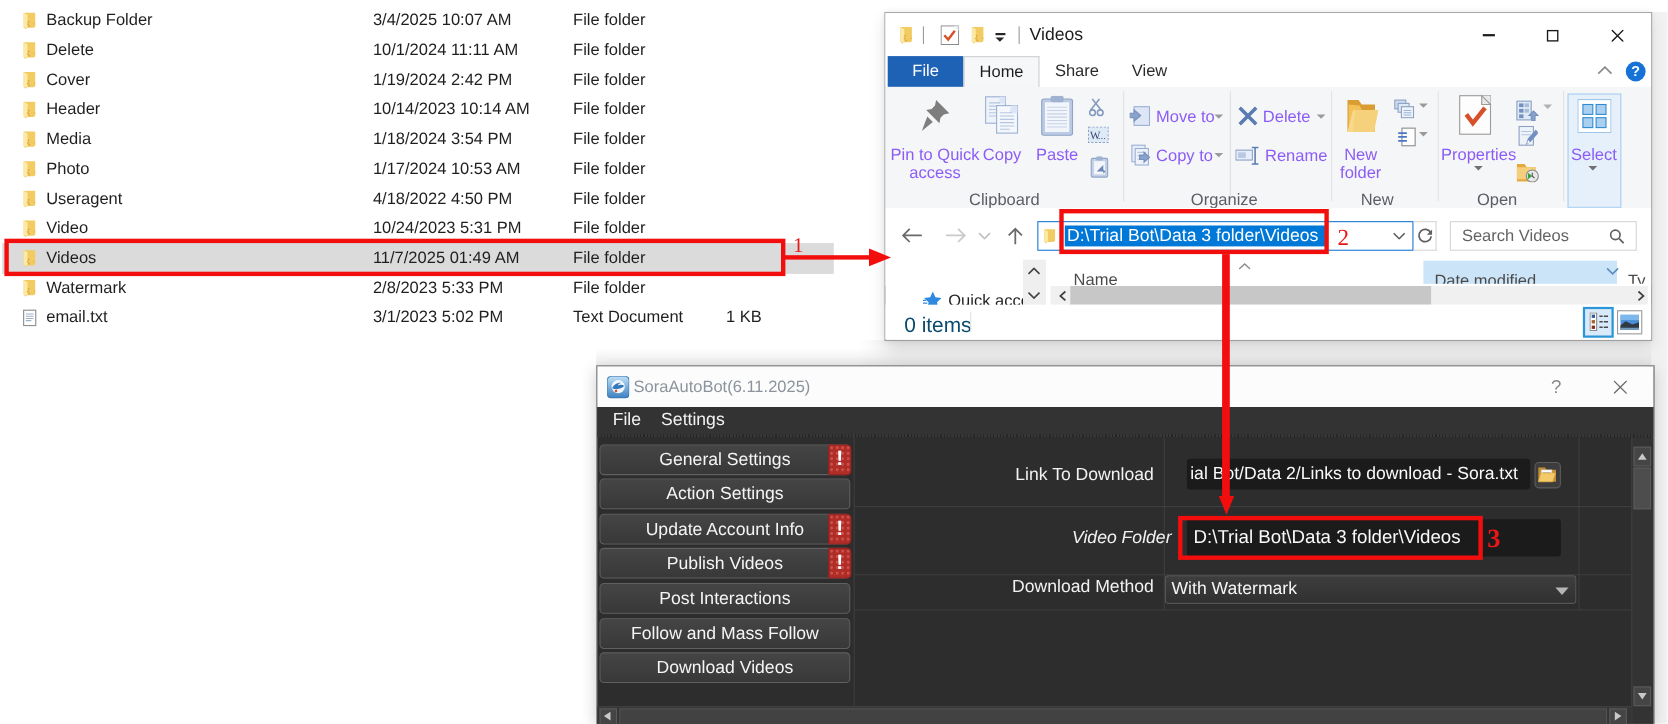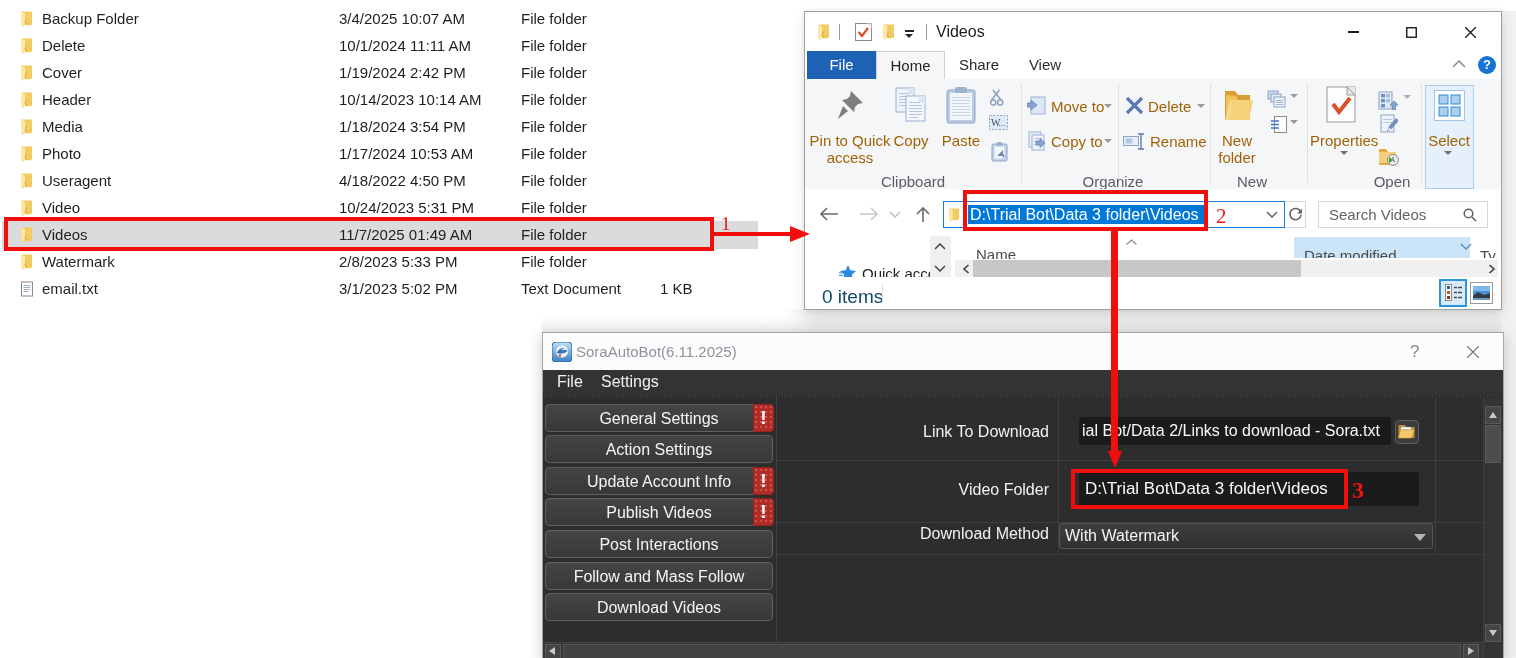--- a/index.html
+++ b/index.html
@@ -20,21 +20,21 @@
   box-shadow:0 6px 14px rgba(0,0,0,.10), 0 0 5px rgba(0,0,0,.07);font-size:15px;color:#242424;}
 
 #exp .cap{position:absolute;left:0;top:0;width:100%;height:37px;background:#fff;}
 
 #exp .tabs{position:absolute;left:0;top:37px;width:100%;height:30px;background:#fff;}
 .ftab{position:absolute;top:39px;height:28px;line-height:28px;text-align:center;}
 
 #exp .ribbon{position:absolute;left:0;top:67px;width:100%;height:110px;background:#f5f6f7;border-bottom:1px solid #e6e6e6;}
 .rsep{position:absolute;top:4px;height:100px;width:1px;background:#e2e2e2;}
 .rlabel{position:absolute;top:94px;height:16px;font-size:15px;color:#5c5c66;text-align:center;}
-.rtxt{font-size:15px;color:#a16207;}
+.rtxt{font-size:15px;color:#8b5cf6;}
 .caret{display:inline-block;width:0;height:0;border-left:4px solid transparent;border-right:4px solid transparent;border-top:4px solid #707070;}
 
 #exp .addr{position:absolute;left:0;top:177px;width:100%;height:47px;background:#fff;}
 
 #exp .navs{position:absolute;left:0;top:224px;width:100%;height:24px;background:#fff;}
 
 #exp .hscroll{position:absolute;left:150px;top:248px;width:543px;height:17px;background:#f0f0f0;}
 #exp .hthumb{position:absolute;left:18px;top:0;width:328px;height:17px;background:#c7c7c7;}
 
 #exp .status{position:absolute;left:0;top:265px;width:100%;height:31px;background:#fff;}
@@ -406,21 +406,21 @@
         <path fill="#7490bf" d="M7 18l2-6 7-8 3 2.5-7 8z"></path>
         <path fill="#fff" d="M8.2 16.6l1-3 1.8 1.6z"></path>
       </svg>
     <svg class="abs" style="left:573px;top:68px;" width="22" height="19" viewBox="0 0 22 19">
         <path fill="#e3a93c" d="M1 2h7l2 3h8v13H1z"></path>
         <path fill="#f5cf7d" d="M1 5h17v11H1z"></path>
         <circle cx="15" cy="13" r="5.5" fill="#e8e8e8" stroke="#8a8a8a"></circle>
         <path fill="#3aa035" d="M15 13l-4-3v6z"></path>
         <path stroke="#555" d="M15 10v3.2l2 1.6" fill="none"></path>
       </svg>
-    <div class="rlabel" style="left:552px;width:70px;">Open</div>
+    <div class="rlabel" style="left:521px;width:70px;">Open</div>
     <div class="rsep" style="left:616px;"></div>
 
     <div class="abs" style="left:620px;top:6px;width:49px;height:104px;background:#e5f0fa;border:1px solid #a9cef2;box-sizing:border-box;"></div>
     <svg class="abs" style="left:629px;top:11px;" width="31" height="31" viewBox="0 0 31 31">
         <rect x="0.5" y="0.5" width="30" height="30" fill="#fff" stroke="#9ec6e8"></rect>
         <g fill="#abd0ef" stroke="#2f8bd1">
           <rect x="5" y="5" width="9" height="9"></rect>
           <rect x="17" y="5" width="9" height="9"></rect>
           <rect x="5" y="17" width="9" height="9"></rect>
           <rect x="17" y="17" width="9" height="9"></rect>
@@ -556,21 +556,21 @@
   <div class="sbtn" style="top:260px;">Download Videos</div>
 
   <div class="srow-line" style="left:233px;top:62px;width:1px;height:264px;"></div>
   <div class="srow-line" style="left:515px;top:65px;width:1px;height:156px;"></div>
   <div class="srow-line" style="left:892px;top:65px;width:1px;height:156px;"></div>
   <div class="srow-line" style="left:234px;top:127px;width:706px;height:1px;"></div>
   <div class="srow-line" style="left:234px;top:189px;width:706px;height:1px;"></div>
   <div class="srow-line" style="left:234px;top:221px;width:706px;height:1px;"></div>
 
   <div class="slabel" style="left:306px;top:90px;">Link To Download</div>
-  <div class="slabel" style="left:306px;top:148px;">Video Folder</div>
+  <div class="slabel" style="left:322px;top:148px;font-style:italic;">Video Folder</div>
   <div class="slabel" style="left:306px;top:192px;text-align:right;">Download Method</div>
 
   <div class="sinput" style="left:536px;top:84px;width:312px;height:28px;"></div>
   <div class="abs" style="left:539px;top:89px;font-size:16px;color:#fafafa;width:308px;overflow:hidden;white-space:nowrap;">ial Bot/Data 2/Links to download - Sora.txt</div>
   <div class="abs" style="left:852px;top:87px;width:24px;height:24px;background:#3d3d3d;border:1px solid #5d5d5d;border-radius:4px;box-sizing:border-box;"></div>
   <svg class="abs" style="left:855px;top:91px;" width="17" height="15" viewBox="0 0 17 15">
       <path fill="#c8922f" d="M0.5 1h6l1.5 2h8.5v11h-16z"></path>
       <path fill="#fdfdfd" stroke="#999" stroke-width="0.5" d="M3 3h10v8H3z"></path>
       <path stroke="#bbb" d="M4.5 5.5h7M4.5 7.5h7"></path>
       <path fill="#f3c969" stroke="#d8a845" stroke-width="0.6" d="M2.8 6h13.4l-2.7 8H0.5z"></path>

